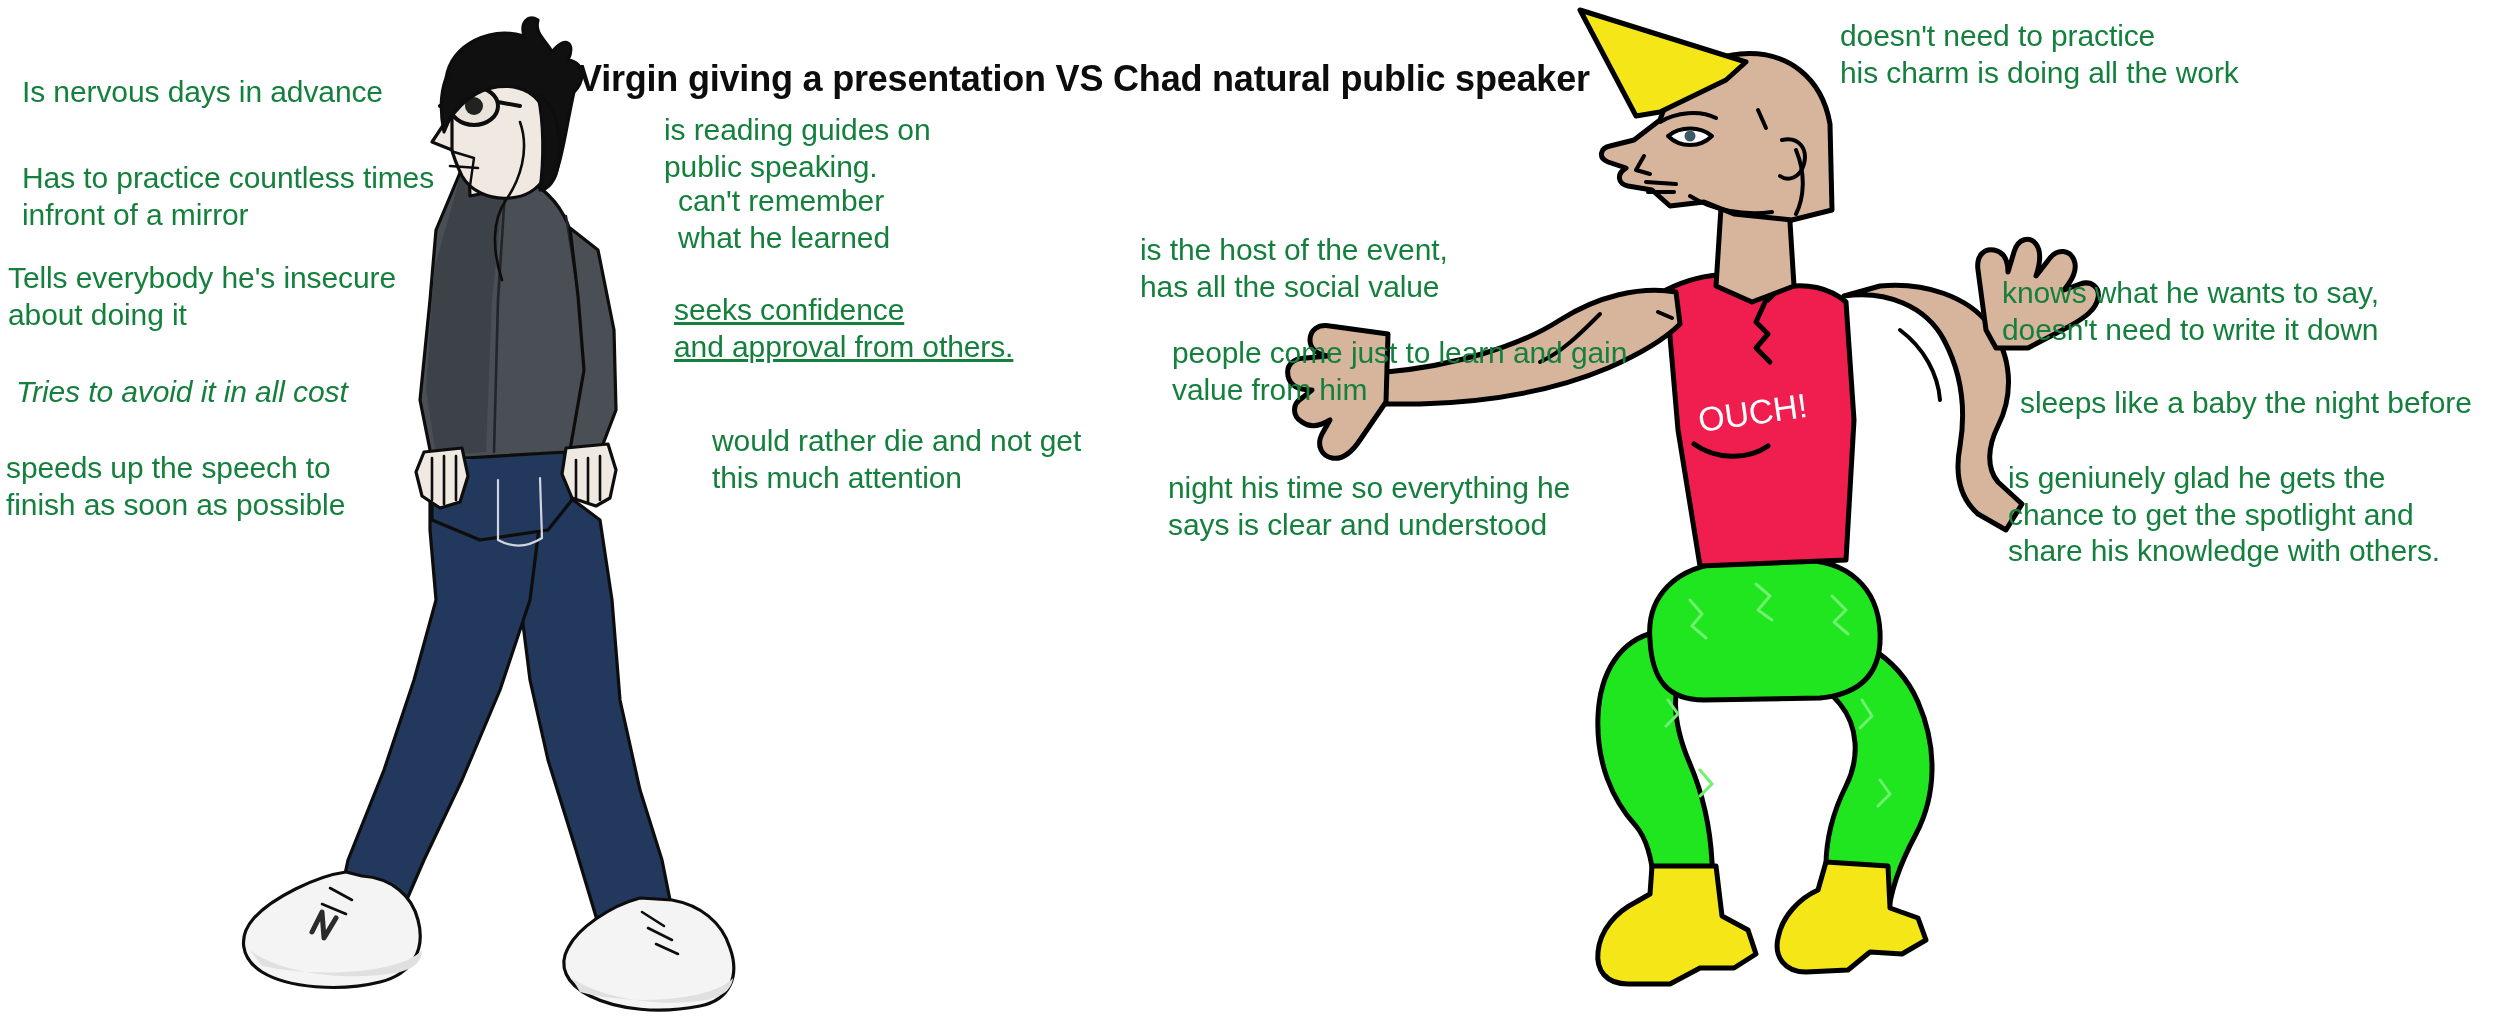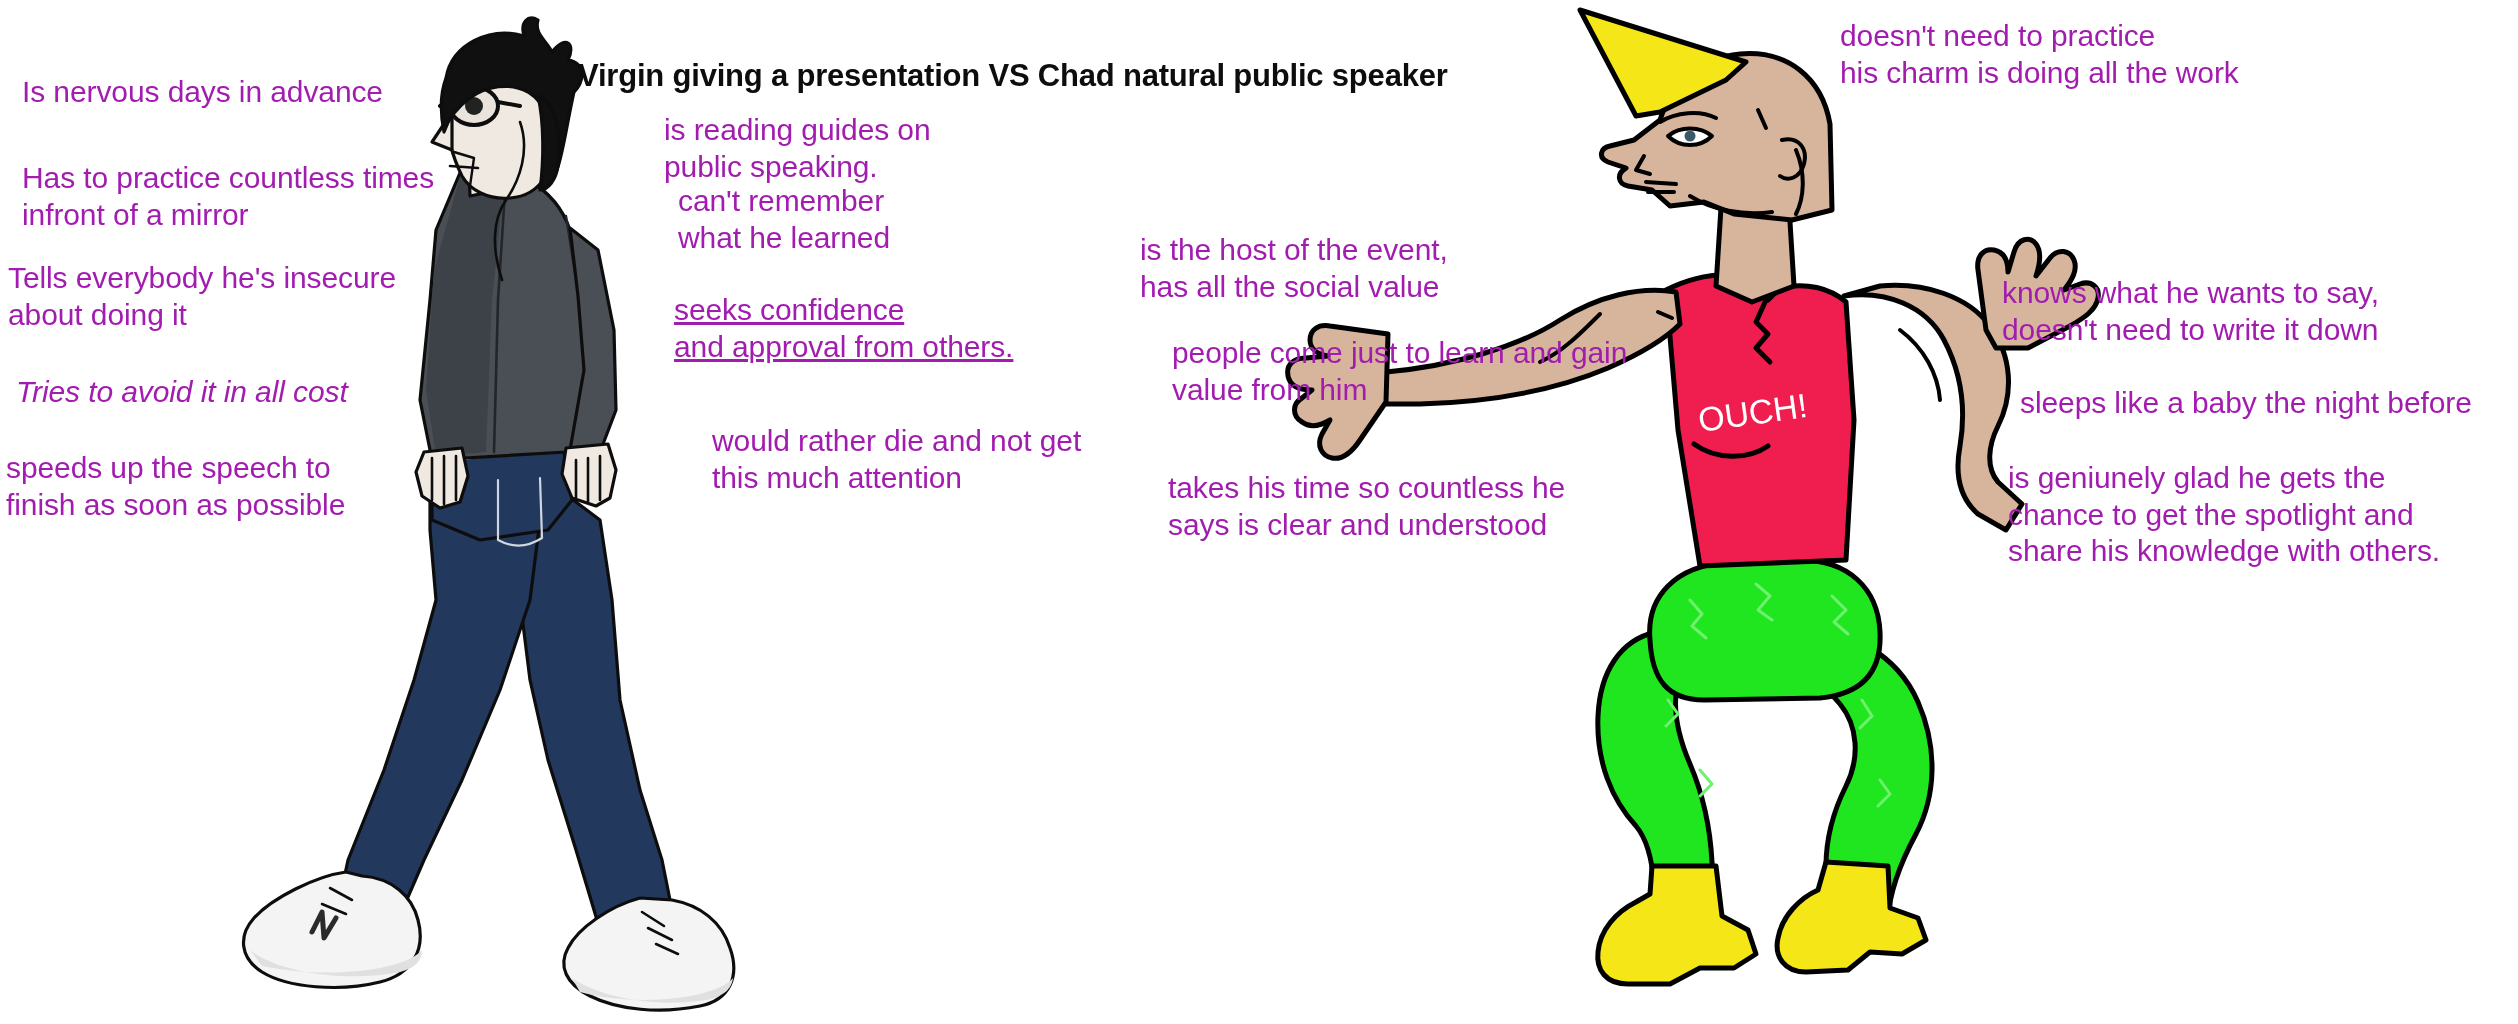--- a/index.html
+++ b/index.html
@@ -13,30 +13,30 @@
     height: 1024px;
     background: #ffffff;
     overflow: hidden;
     font-family: "Liberation Sans", sans-serif;
     color: #1a1a1a;
   }
   .label {
     position: absolute;
     font-size: 30px;
     line-height: 1.22;
-    color: #a21caf;
+    color: #15803d;
     white-space: pre-line;
     font-family: "Liberation Sans", sans-serif;
     letter-spacing: -0.1px;
   }
   #title {
     position: absolute;
     left: 578px;
     top: 58px;
-    font-size: 31px;
+    font-size: 36px;
     font-weight: bold;
     color: #0d0d0d;
     letter-spacing: -0.2px;
     white-space: nowrap;
   }
   svg.fig {
     position: absolute;
     top: 0;
     left: 0;
     overflow: visible;
@@ -186,21 +186,21 @@
 
   <div class="label" style="left:712px; top:423px;">would rather die and not get
 this much attention</div>
 
   <div class="label" style="left:1140px; top:232px;">is the host of the event,
 has all the social value</div>
 
   <div class="label" style="left:1172px; top:335px;">people come just to learn and gain
 value from him</div>
 
-  <div class="label" style="left:1168px; top:470px;">takes his time so countless he
+  <div class="label" style="left:1168px; top:470px;">night his time so everything he
 says is clear and understood</div>
 
   <div class="label" style="left:1840px; top:18px;">doesn't need to practice
 his charm is doing all the work</div>
 
   <div class="label" style="left:2002px; top:275px;">knows what he wants to say,
 doesn't need to write it down</div>
 
   <div class="label" style="left:2020px; top:385px;">sleeps like a baby the night before</div>
 

